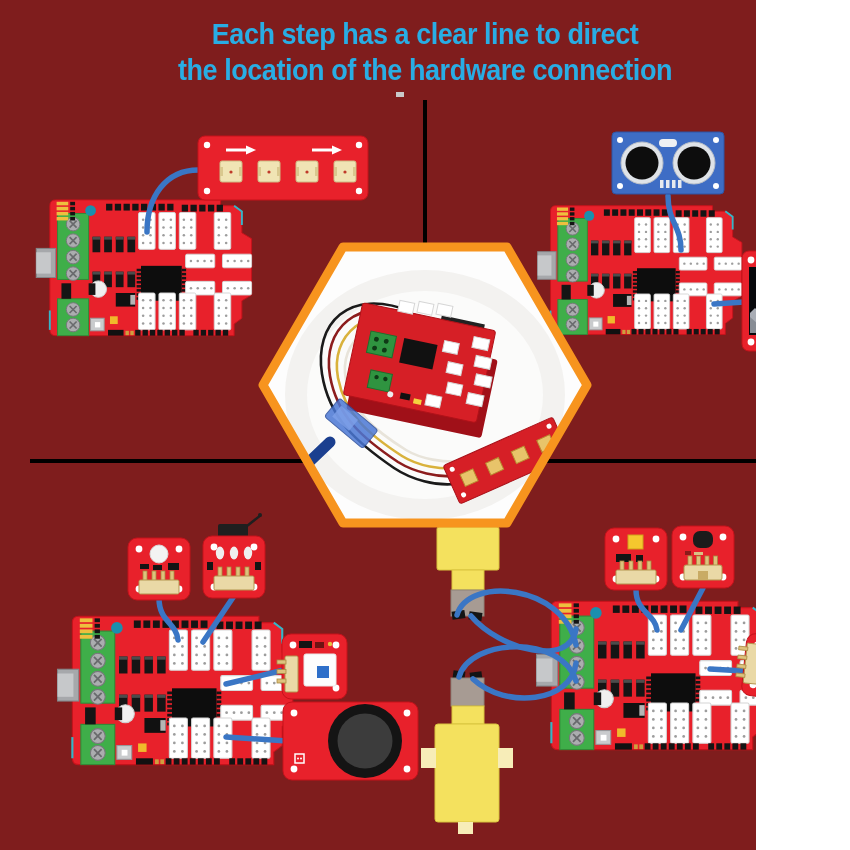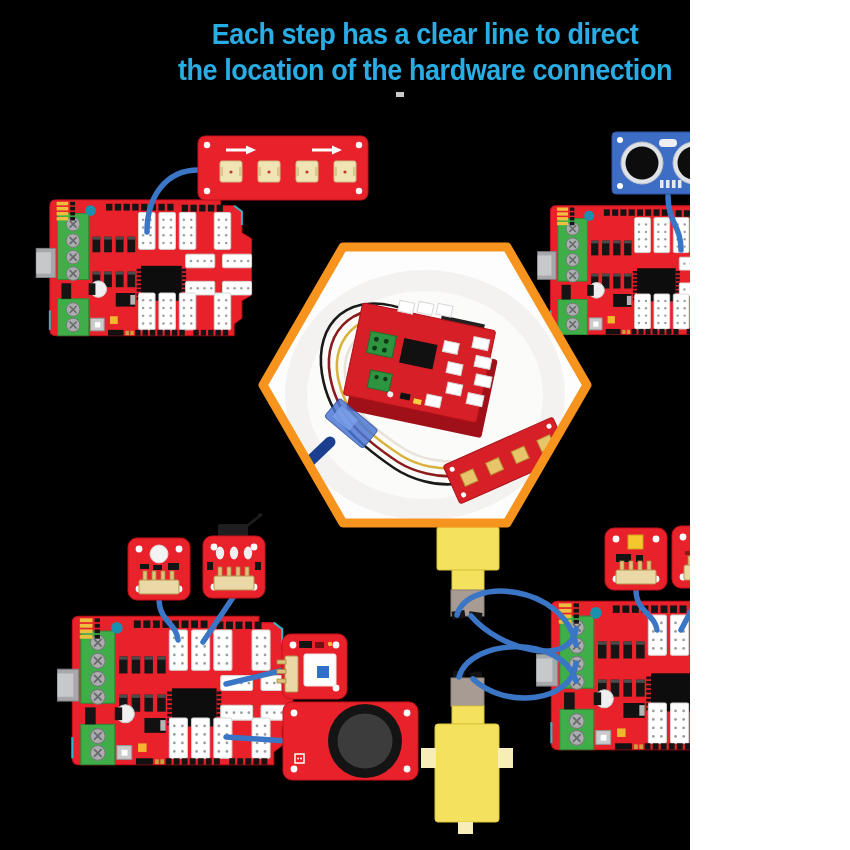--- a/index.html
+++ b/index.html
@@ -1,16 +1,16 @@
 <!DOCTYPE html>
 <html><head>
 <meta charset="utf-8">
 <style>
   html,body{margin:0;padding:0;background:#ffffff;}
-  .canvas{position:relative;width:690px;height:850px;background:#000000;overflow:hidden;
+  .canvas{position:relative;width:756px;height:850px;background:#7f1d1d;overflow:hidden;
           font-family:"Liberation Sans",sans-serif;}
   .title{position:absolute;top:16px;left:0;width:850px;text-align:center;
          font-weight:700;font-size:30px;line-height:36px;color:#29ade4;
          transform:scaleX(.9);letter-spacing:-.5px;}
   svg{position:absolute;left:0;top:0;}
   
   .red{fill:#e8212b;stroke:#c5121b;stroke-width:1;}
   .wcon{fill:#ffffff;stroke:#d6d6d6;stroke-width:1;}
   .dot{fill:#9d9d9d;}
   .blk{fill:#141414;}

